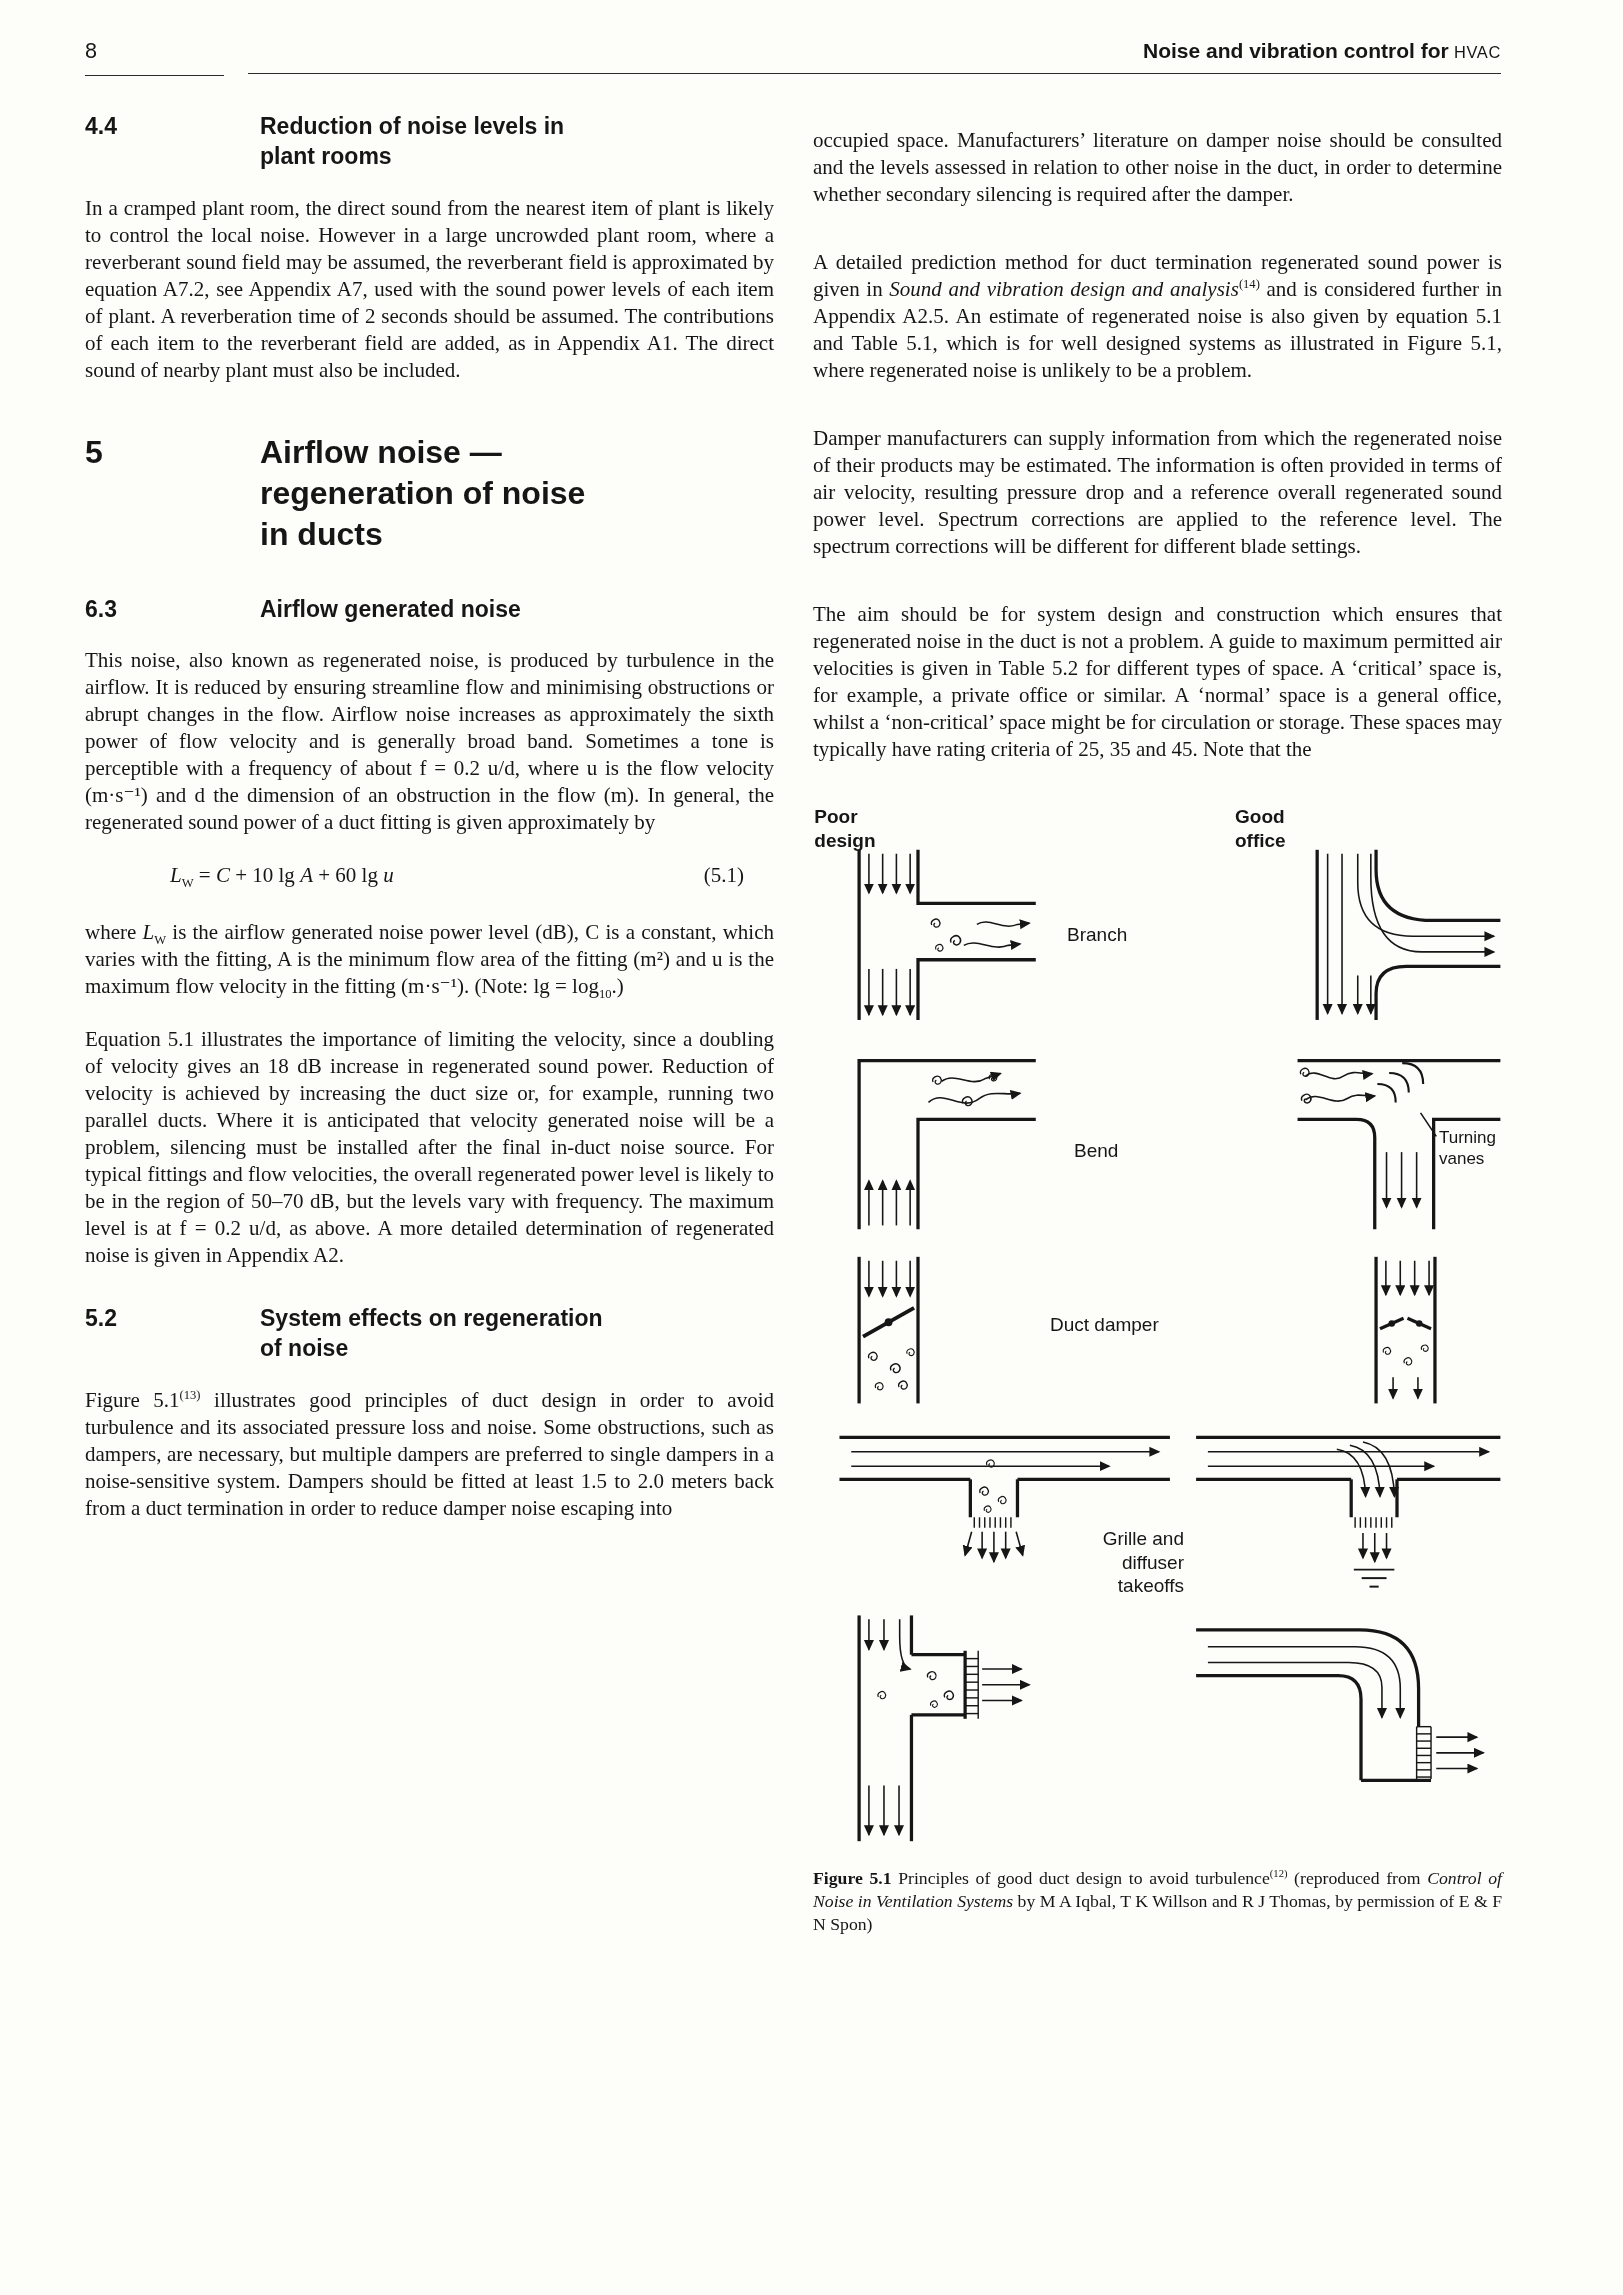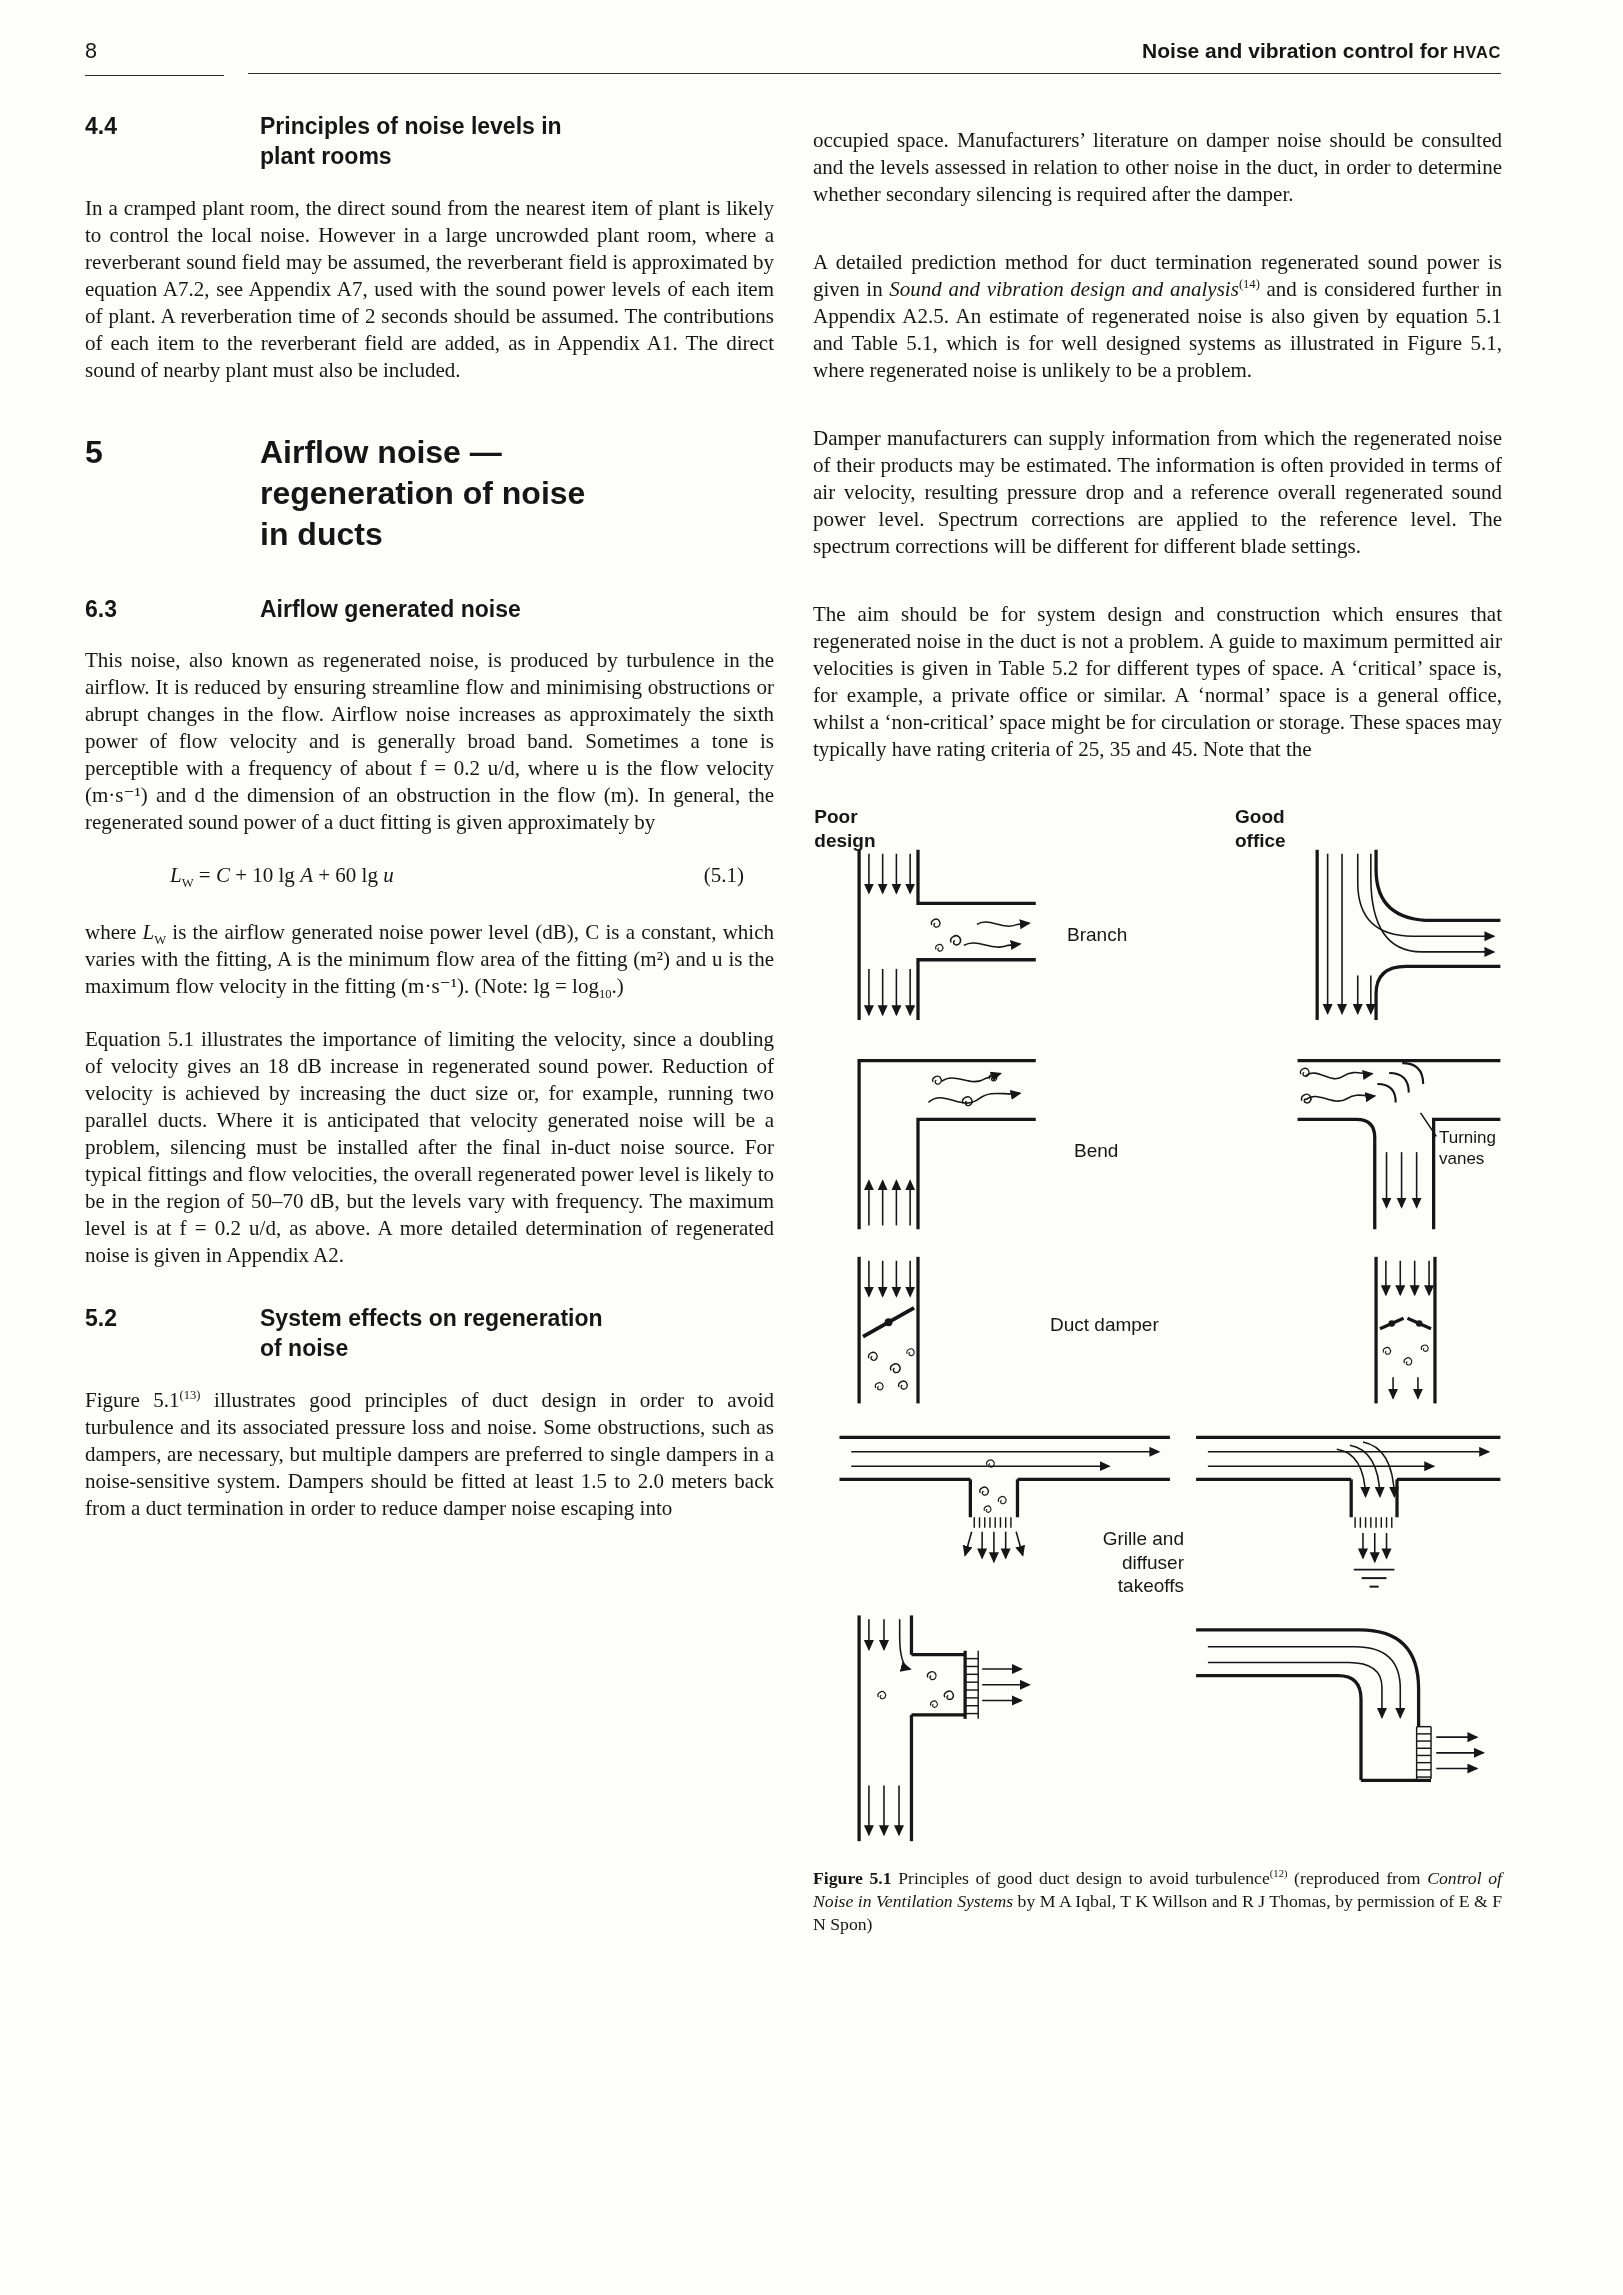--- a/index.html
+++ b/index.html
@@ -4,21 +4,21 @@
 <style>
   html,body{margin:0;padding:0}
   body{width:1623px;background:#e8e8e6;font-family:"Liberation Serif","DejaVu Serif",serif}
   .page{position:relative;box-sizing:border-box;width:1623px;height:2295px;background:#fdfdfa;
         padding:38px 122px 26px 85px;overflow:hidden;color:#161616}
   
   .pagehead{display:flex;justify-content:space-between;align-items:baseline;
             font-family:"Liberation Sans","DejaVu Sans",sans-serif}
   .pnum{font-size:21.6px}
   .running{font-size:21px;font-weight:700}
-  .caps{font-size:16.4px;font-weight:700;margin-left:5.2px;letter-spacing:0.7px}
+  .caps{font-size:16.4px;font-weight:400;margin-left:5.2px;letter-spacing:0.7px}
   .rule{display:flex;gap:23.6px;margin-top:9.2px}
   .rule .seg1{width:139px;border-top:1.3px solid #2b2b2b;transform:translateY(2px)}
   .rule .seg2{flex:1;border-top:1.3px solid #2b2b2b}
   
   .cols{display:flex;gap:39px;margin-top:37px}
   .col{width:689px;flex:none}
   .p{font-size:21px;line-height:27px;text-align:justify;margin:16px 0 26px}
   .right .p{margin-bottom:41px}
   .h2{display:flex;font-family:"Liberation Sans","DejaVu Sans",sans-serif;font-weight:700;
       font-size:23px;line-height:30px;margin:34px 0 23.6px}
@@ -57,21 +57,21 @@
     <div class="seg1"></div>
     <div class="seg2"></div>
   </div>
 
   <div class="cols">
 
     <div class="col left">
 
       <div class="h2 first">
         <span class="hnum">4.4</span>
-        <span class="htxt pre">Principles of noise levels in
+        <span class="htxt pre">Reduction of noise levels in
 plant rooms</span>
       </div>
       <p class="p">In a cramped plant room, the direct sound from the nearest item of plant is likely to control the local noise. However in a large uncrowded plant room, where a reverberant sound field may be assumed, the reverberant field is approximated by equation A7.2, see Appendix A7, used with the sound power levels of each item of plant. A reverberation time of 2 seconds should be assumed. The contributions of each item to the reverberant field are added, as in Appendix A1. The direct sound of nearby plant must also be included.</p>
 
       <div class="h1">
         <span class="hnum">5</span>
         <span class="htxt pre">Airflow noise —
 regeneration of noise
 in ducts</span>
       </div>

